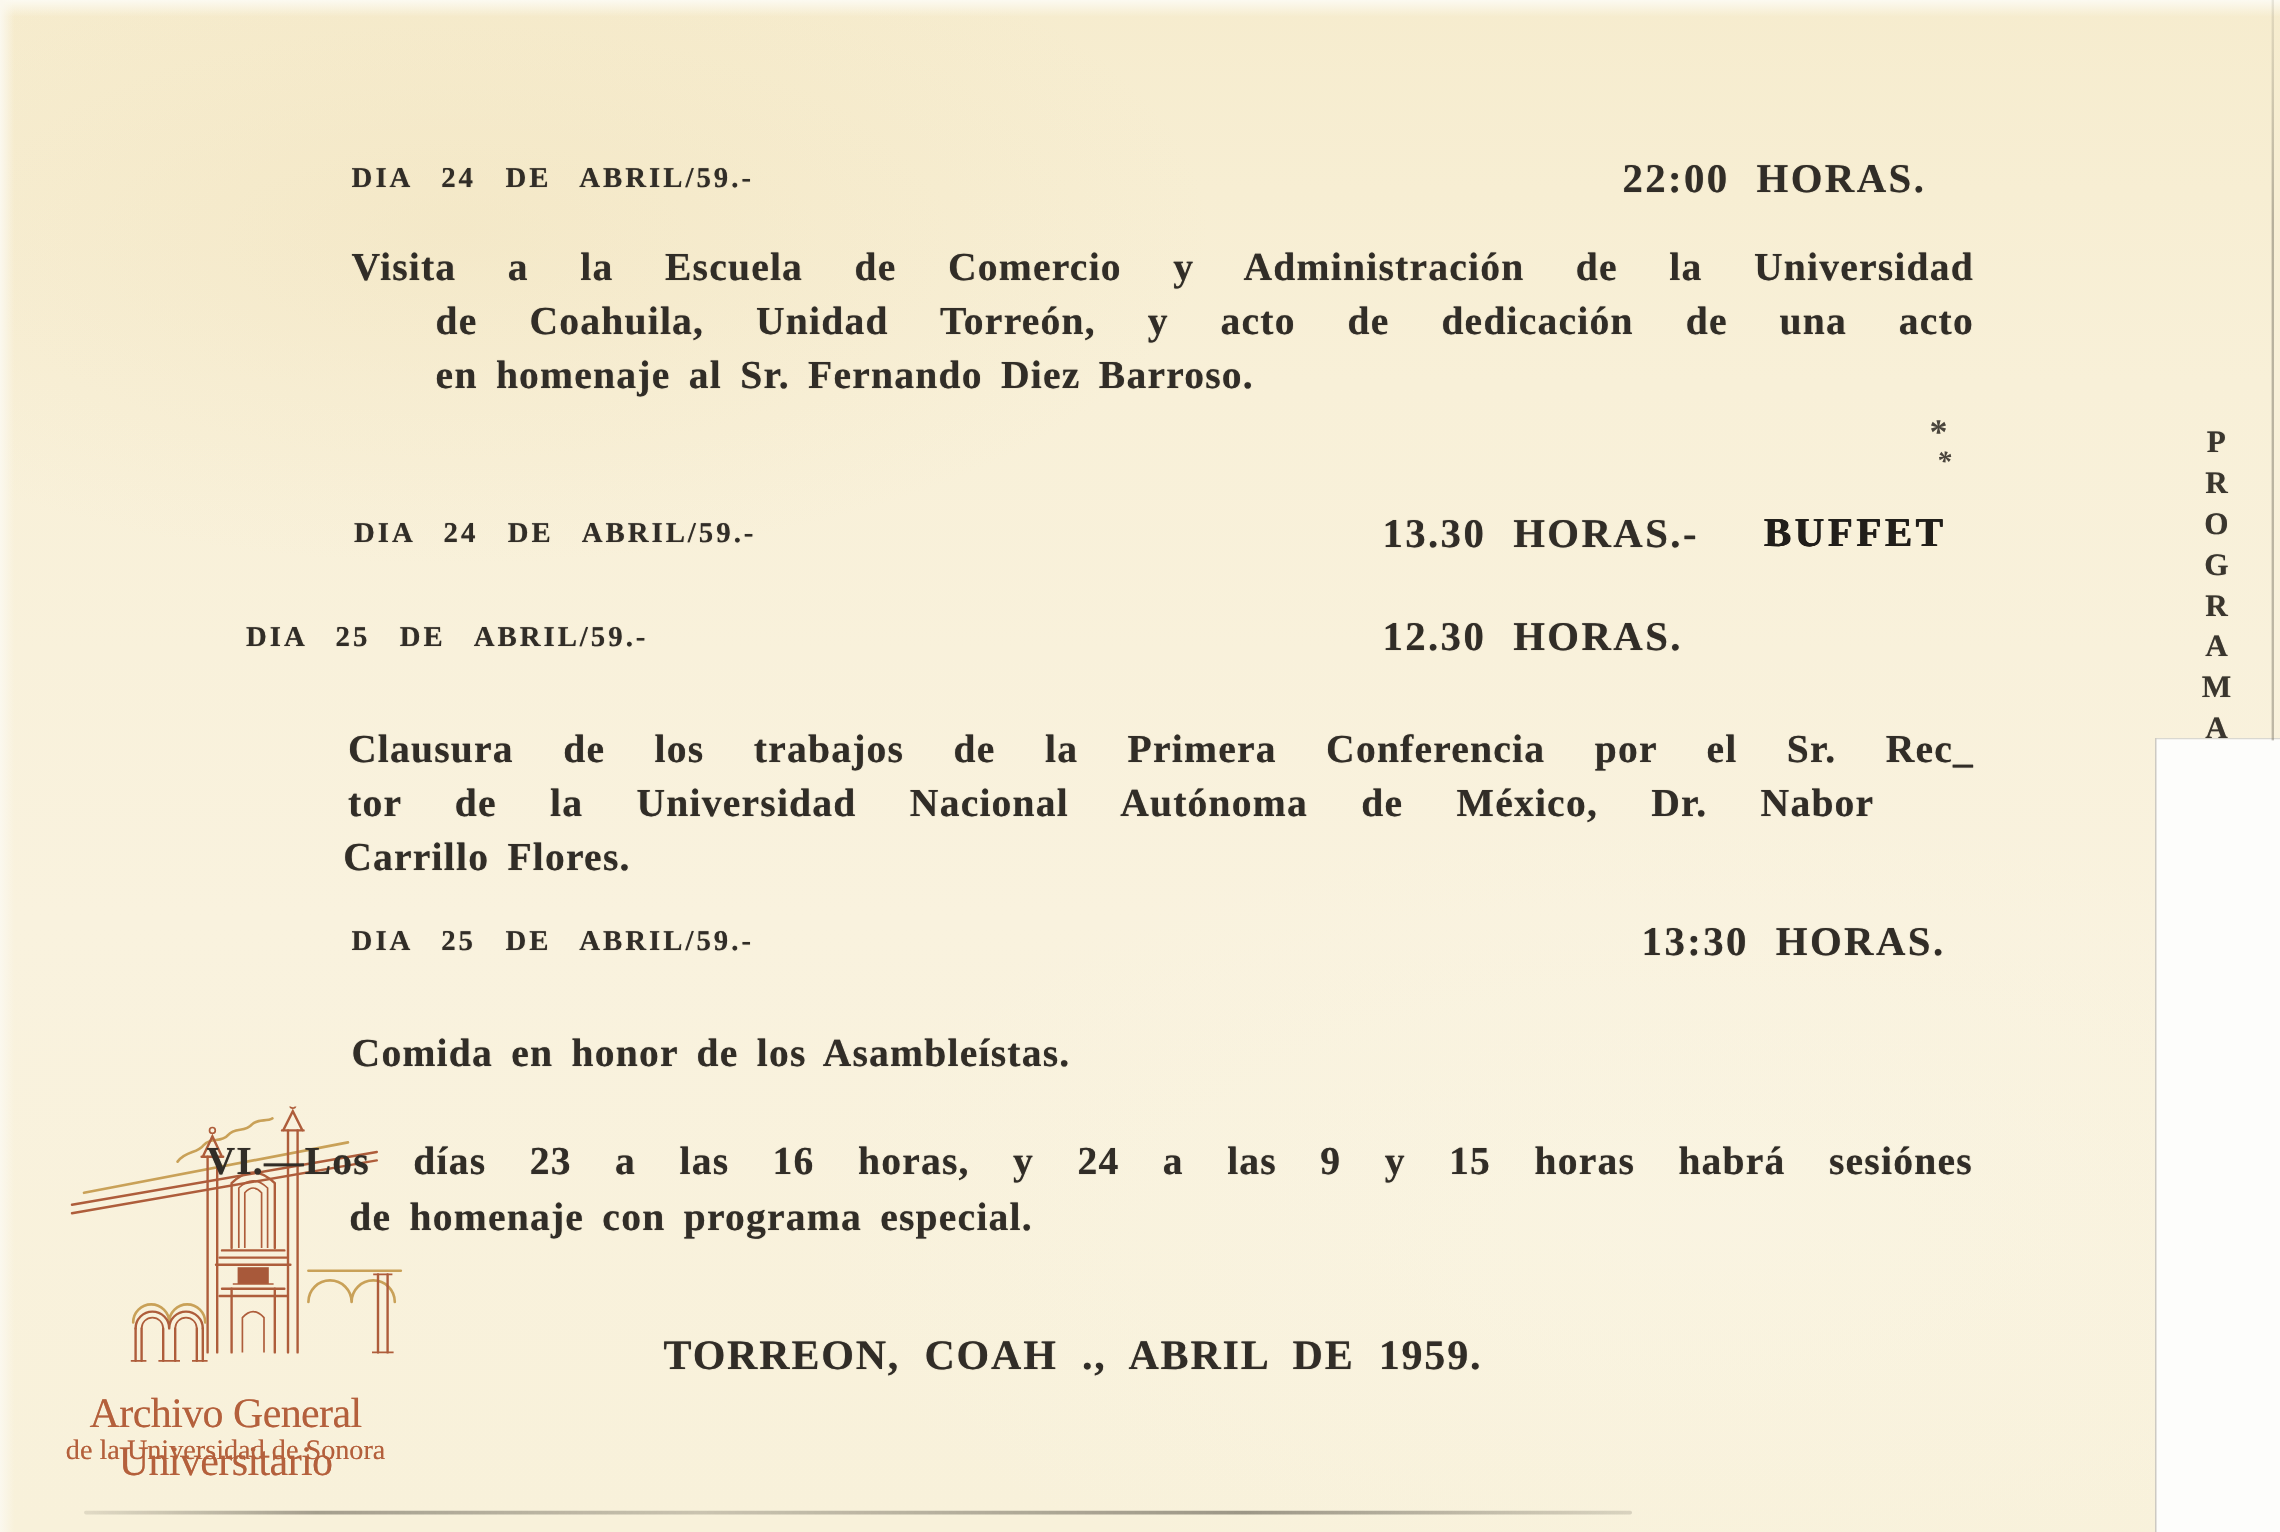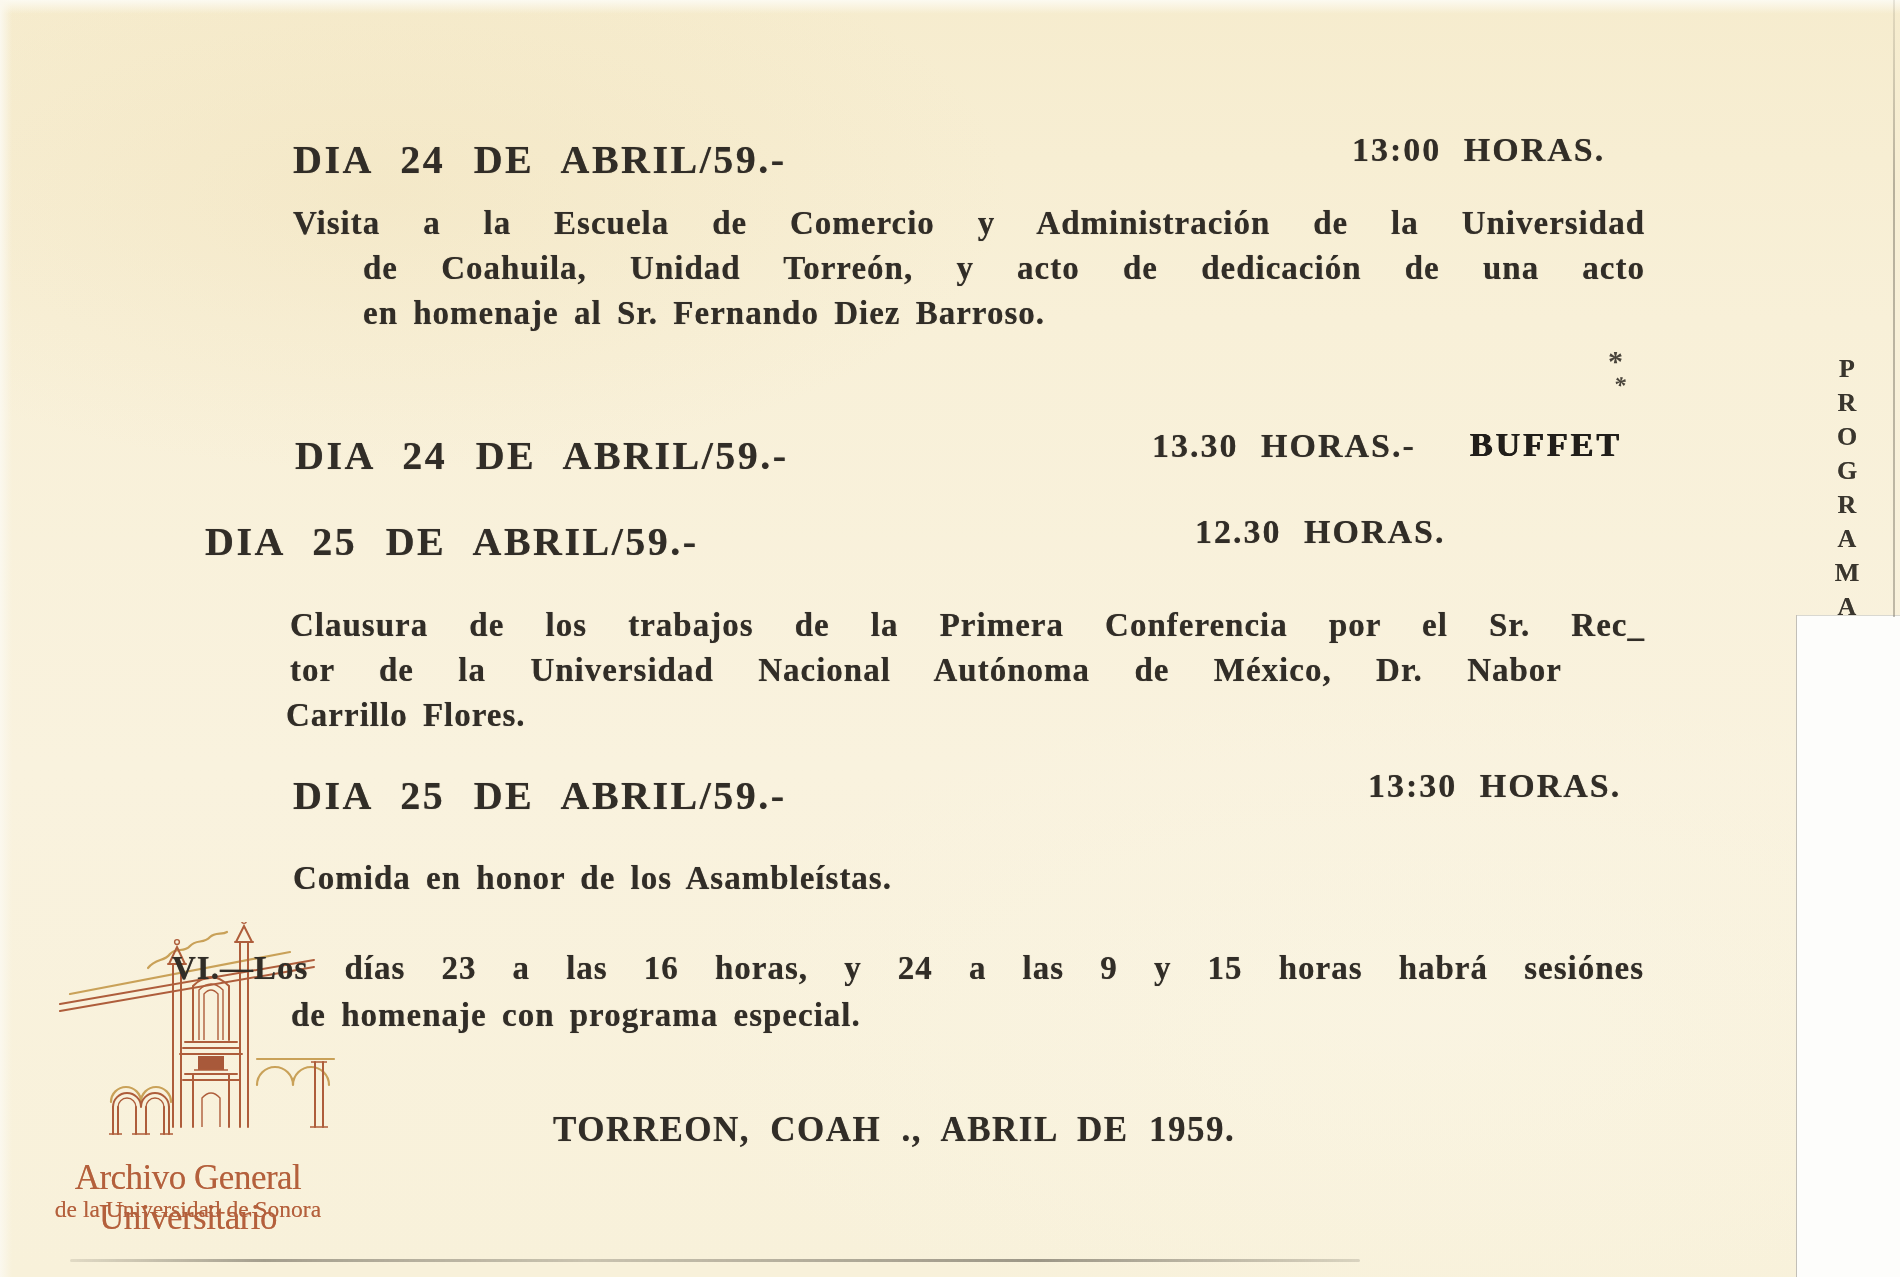--- a/index.html
+++ b/index.html
@@ -18,21 +18,21 @@
   .scan::before{
     content:"";position:absolute;left:0;top:0;width:100%;height:14px;
     background:linear-gradient(180deg,#fcfaf1,rgba(252,250,241,0));pointer-events:none;
   }
   .scan::after{
     content:"";position:absolute;left:0;top:0;width:12px;height:100%;
     background:linear-gradient(90deg,#fbf8ee,rgba(251,248,238,0));pointer-events:none;
   }
   .txt{position:absolute;font-weight:700;letter-spacing:1px;
        text-shadow:0 0 0.7px rgba(49,45,39,0.65);}
-  .date-label{font-size:40px;letter-spacing:2.5px;word-spacing:16px;white-space:nowrap;}
+  .date-label{font-size:24px;letter-spacing:2.5px;word-spacing:16px;white-space:nowrap;}
   .time-label{font-size:34px;letter-spacing:2px;word-spacing:12px;white-space:nowrap;}
   .body-line{font-size:33px;word-spacing:6px;white-space:nowrap;}
   .just{white-space:normal;text-align:justify;text-align-last:justify;-moz-text-align-last:justify;}
   .buffet{font-size:34px;letter-spacing:3px;color:#211e1a;
           text-shadow:0.4px 0 0 #211e1a, -0.4px 0 0 #211e1a;}
   .dateline{font-size:35px;letter-spacing:1.5px;word-spacing:10px;white-space:nowrap;}
   .side-tab{
     position:absolute;left:1828px;top:352px;width:38px;
     display:flex;flex-direction:column;align-items:center;
     font-weight:700;font-size:26px;line-height:34px;color:#3a362e;
@@ -106,35 +106,35 @@
     <path class="br" d="M61,185 V212 M66,185 V212 M84,185 V212 M94,185 V212 M112,185 V212 M117,185 V212"></path>
     <path class="br-thin" d="M57,212 H70 M80,212 H98 M108,212 H121"></path>
 
     <path class="gd" d="M205,137 H282"></path>
     <path class="gd" d="M205,163 A18,18 0 0 1 241,163 M241,163 A18,18 0 0 1 277,163"></path>
     <path class="br" d="M263,140 V205 M271,140 V205"></path>
     <path class="br-thin" d="M259,140 H275 M258,205 H276"></path>
   </svg>
 
   <div class="txt date-label" style="left:293px;top:136px;">DIA 24 DE ABRIL/59.-</div>
-  <div class="txt time-label" style="left:1352px;top:131px;">13:00 HORAS.</div>
+  <div class="txt time-label" style="left:1352px;top:131px;">22:00 HORAS.</div>
 
   <div class="txt body-line just" style="left:293px;top:205px;width:1352px;">Visita a la Escuela de Comercio y Administración de la Universidad</div>
   <div class="txt body-line just" style="left:363px;top:250px;width:1282px;">de Coahuila, Unidad Torreón, y acto de dedicación de una acto</div>
   <div class="txt body-line" style="left:363px;top:295px;">en homenaje al Sr. Fernando Diez Barroso.</div>
 
   <div class="ink-mark" style="left:1608px;top:344px;font-size:30px;">*</div>
   <div class="ink-mark" style="left:1614px;top:372px;font-size:24px;transform:rotate(12deg);">*</div>
 
   <div class="txt date-label" style="left:295px;top:432px;">DIA 24 DE ABRIL/59.-</div>
   <div class="txt time-label" style="left:1152px;top:427px;">13.30 HORAS.-</div>
   <div class="txt buffet" style="left:1470px;top:426px;text-align:right;">BUFFET</div>
 
   <div class="txt date-label" style="left:205px;top:518px;">DIA 25 DE ABRIL/59.-</div>
-  <div class="txt time-label" style="left:1152px;top:513px;margin-left:43px;">12.30 HORAS.</div>
+  <div class="txt time-label" style="left:1152px;top:513px;">12.30 HORAS.</div>
 
   <div class="txt body-line just" style="left:290px;top:652px;width:1272px;">tor de la Universidad Nacional Autónoma de México, Dr. Nabor</div>
   <div class="txt body-line just" style="left:290px;top:607px;width:1355px;">Clausura de los trabajos de la Primera Conferencia por el Sr. Rec_</div>
   <div class="txt body-line" style="left:286px;top:697px;">Carrillo Flores.</div>
 
   <div class="txt date-label" style="left:293px;top:772px;">DIA 25 DE ABRIL/59.-</div>
   <div class="txt time-label" style="left:1368px;top:767px;">13:30 HORAS.</div>
 
   <div class="txt body-line" style="left:293px;top:860px;">Comida en honor de los Asambleístas.</div>
 

